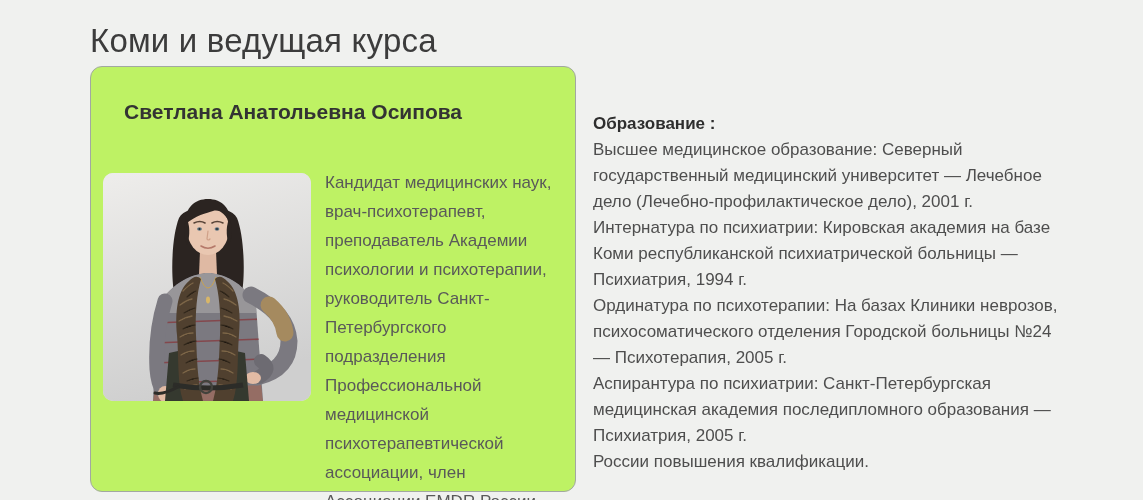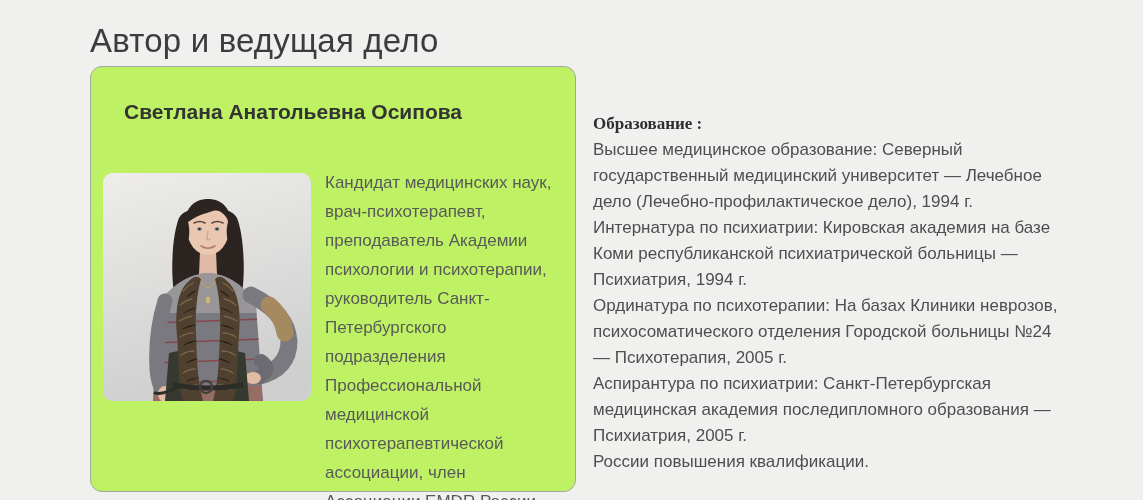--- a/index.html
+++ b/index.html
@@ -73,30 +73,29 @@
     left: 593px;
     top: 111px;
     width: 478px;
     font-size: 17px;
     line-height: 26px;
     color: #4e4e4e;
   }
   .education-title {
     font-weight: 700;
     color: #2e2e2e;
-    font-family: Liberation Serif, serif;
   }
   .education-item {
     margin: 0;
   }
 </style>
 </head>
 <body>
 
-<h1 class="page-title">Автор и ведущая дело</h1>
+<h1 class="page-title">Коми и ведущая курса</h1>
 
 <section class="author-card">
   <div class="author-name">Светлана Анатольевна Осипова</div>
 
   <div class="author-photo">
     <svg viewBox="0 0 208 228" xmlns="http://www.w3.org/2000/svg">
       <defs>
         <linearGradient id="bgGrad" x1="0" y1="0" x2="0.25" y2="1">
           <stop offset="0" stop-color="#eeedeb"></stop>
           <stop offset="1" stop-color="#cfcfcf"></stop>
@@ -194,18 +193,18 @@
       <circle cx="103" cy="214" r="6" stroke="#42423c" stroke-width="2.4" fill="none"></circle>
       <path d="M75,214 Q60,222 52,220" stroke="#2c2c28" stroke-width="3" fill="none" stroke-linecap="round"></path>
     </svg>
   </div>
 
   <p class="author-bio">Кандидат медицинских наук, врач-психотерапевт, преподаватель Академии психологии и психотерапии, руководитель Санкт-Петербургского подразделения Профессиональной медицинской психотерапевтической ассоциации, член Ассоциации EMDR России.</p>
 </section>
 
 <section class="education">
   <div class="education-title">Образование :</div>
-  <div class="education-item">Высшее медицинское образование: Северный государственный медицинский университет — Лечебное дело (Лечебно-профилактическое дело), 1994 г.</div>
+  <div class="education-item">Высшее медицинское образование: Северный государственный медицинский университет — Лечебное дело (Лечебно-профилактическое дело), 2001 г.</div>
   <div class="education-item">Интернатура по психиатрии: Кировская академия на базе Коми республиканской психиатрической больницы — Психиатрия, 1994 г.</div>
   <div class="education-item">Ординатура по психотерапии: На базах Клиники неврозов, психосоматического отделения Городской больницы №24 — Психотерапия, 2005 г.</div>
   <div class="education-item">Аспирантура по психиатрии: Санкт-Петербургская медицинская академия последипломного образования — Психиатрия, 2005 г.</div>
   <div class="education-item">России повышения квалификации.</div>
 </section>
 
 </body></html>

